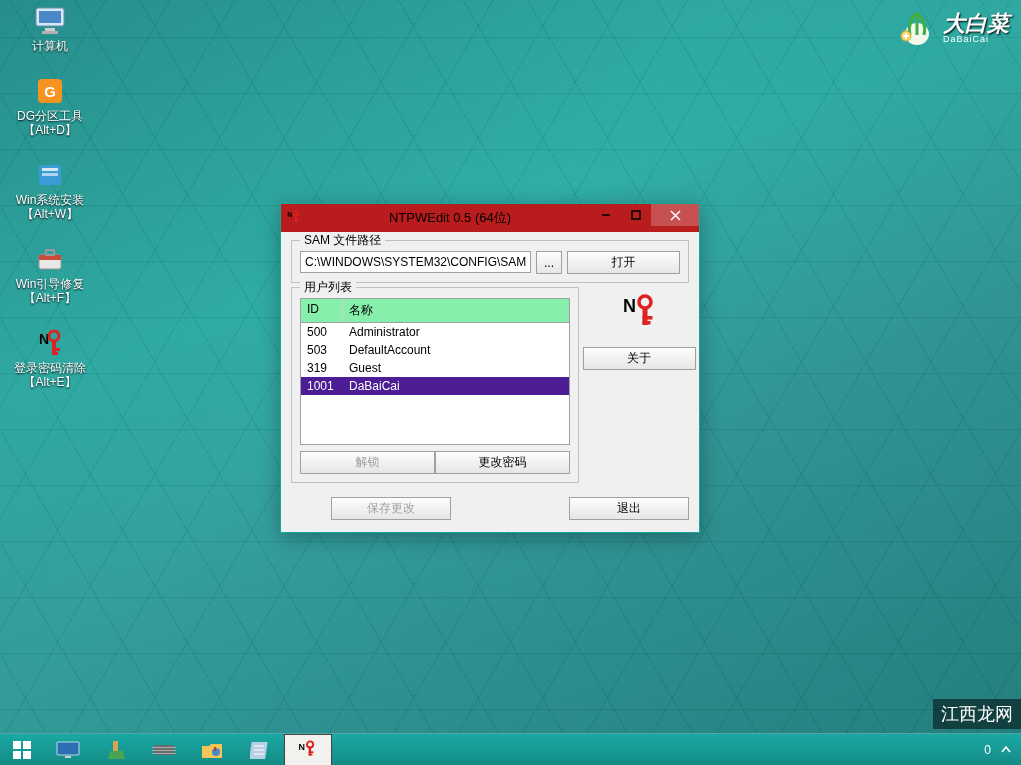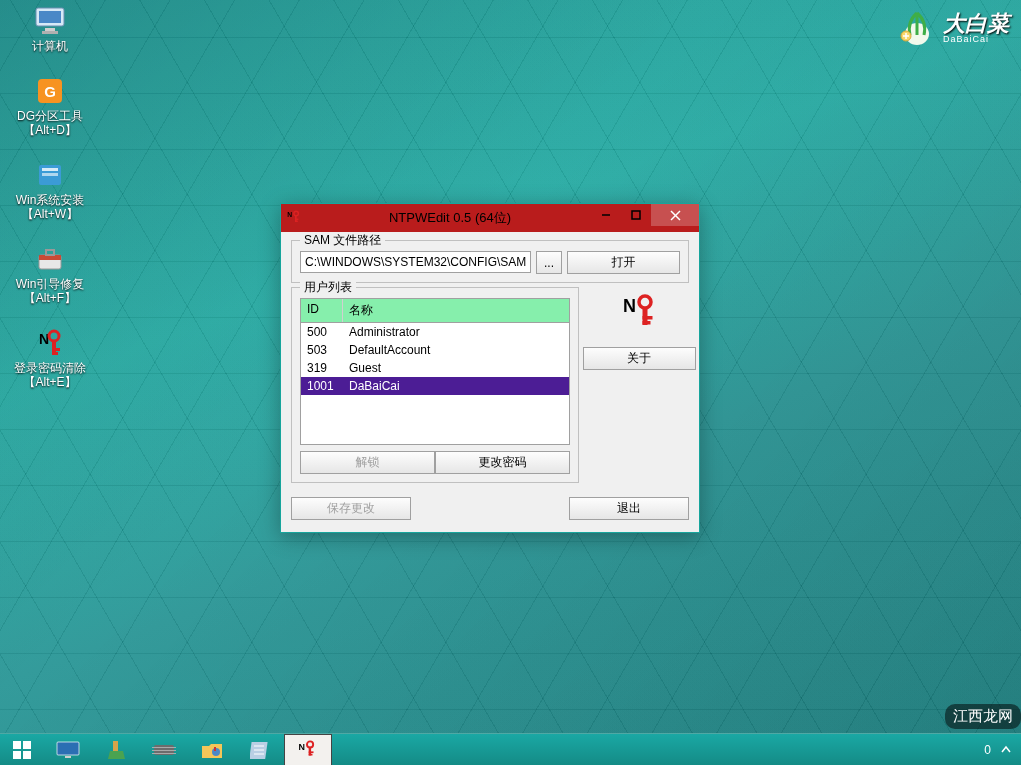--- a/index.html
+++ b/index.html
@@ -23,21 +23,21 @@
 .dicon .lbl { font-size: 12px; color: #fff; text-align: center; line-height: 14px; text-shadow: 0 1px 2px #000; white-space: pre; }
 
 
 .brand { position: absolute; top: 8px; right: 12px; display: flex; align-items: center; gap: 6px; color: #fff; }
 .brand .mascot { width: 40px; height: 40px; }
 .brand .txt { display: flex; flex-direction: column; line-height: 1; justify-content: flex-end; }
 .brand .cn { font-size: 22px; font-weight: bold; font-style: italic; text-shadow: 1px 1px 2px #000; }
 .brand .en { font-size: 9px; letter-spacing: 1px; }
 
 
-.watermark { position: absolute; bottom: 36px; right: 0; background: rgba(0,0,0,0.5); color: #fff; font-size: 15px; padding: 3px 8px; border-radius: 10px; }
+.watermark { position: absolute; bottom: 36px; right: 0; background: rgba(0,0,0,0.5); color: #fff; font-size: 18px; padding: 3px 8px; }
 
 
 .taskbar { position: absolute; left: 0; right: 0; bottom: 0; height: 32px; background: linear-gradient(#1aa8a4 0%, #148b86 100%); border-top: 1px solid rgba(255,255,255,0.25); display: flex; align-items: stretch; }
 .task-start { width: 44px; display: flex; align-items: center; justify-content: center; cursor: pointer; }
 .task-item { width: 48px; display: flex; align-items: center; justify-content: center; cursor: pointer; }
 .task-item.active { background: #f3f1ee; border-left: 1px solid #444; border-right: 1px solid #444; border-top: 1px solid #444; }
 .task-tray { margin-left: auto; display: flex; align-items: center; gap: 10px; padding: 0 10px; color: #fff; font-size: 12px; }
 
 
 .window { position: absolute; left: 280px; top: 203px; width: 420px; background: #f0f0f0; border: 1px solid #17a59c; box-shadow: 0 4px 20px rgba(0,0,0,0.3); }
@@ -71,21 +71,21 @@
 .listrow div { padding: 2px 6px; }
 .listrow .col-id { width: 42px; }
 .listrow .col-name { flex: 1; }
 .listrow.selected { background: #4c1d95; color: #fff; }
 .listbtns { display: flex; gap: 0; margin-top: 6px; }
 .listbtns .btn { flex: 1; }
 
 .side-col { width: 100px; display: flex; flex-direction: column; align-items: center; gap: 10px; }
 .logo-box { width: 50px; height: 50px; display: flex; align-items: center; justify-content: center; }
 
-.bottom-row { display: flex; gap: 10px; margin-top: 10px; }
+.bottom-row { display: flex; gap: 10px; margin-top: 10px; margin-left: 40px; }
 .bottom-row .spacer { flex: 1; }
 
 
 .pc-monitor { fill: #d7e9f7; stroke: #6a8fb0; stroke-width: 1; }
 </style>
 </head>
 <body>
 
 <div class="desktop">
 

